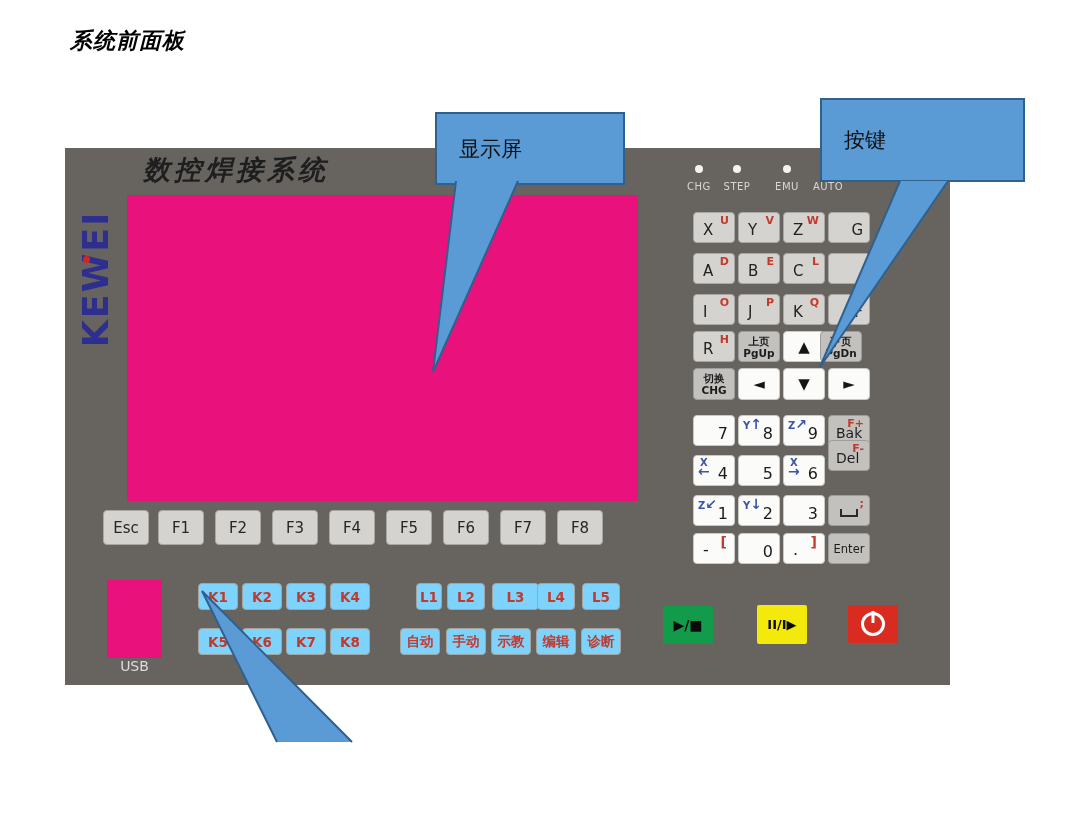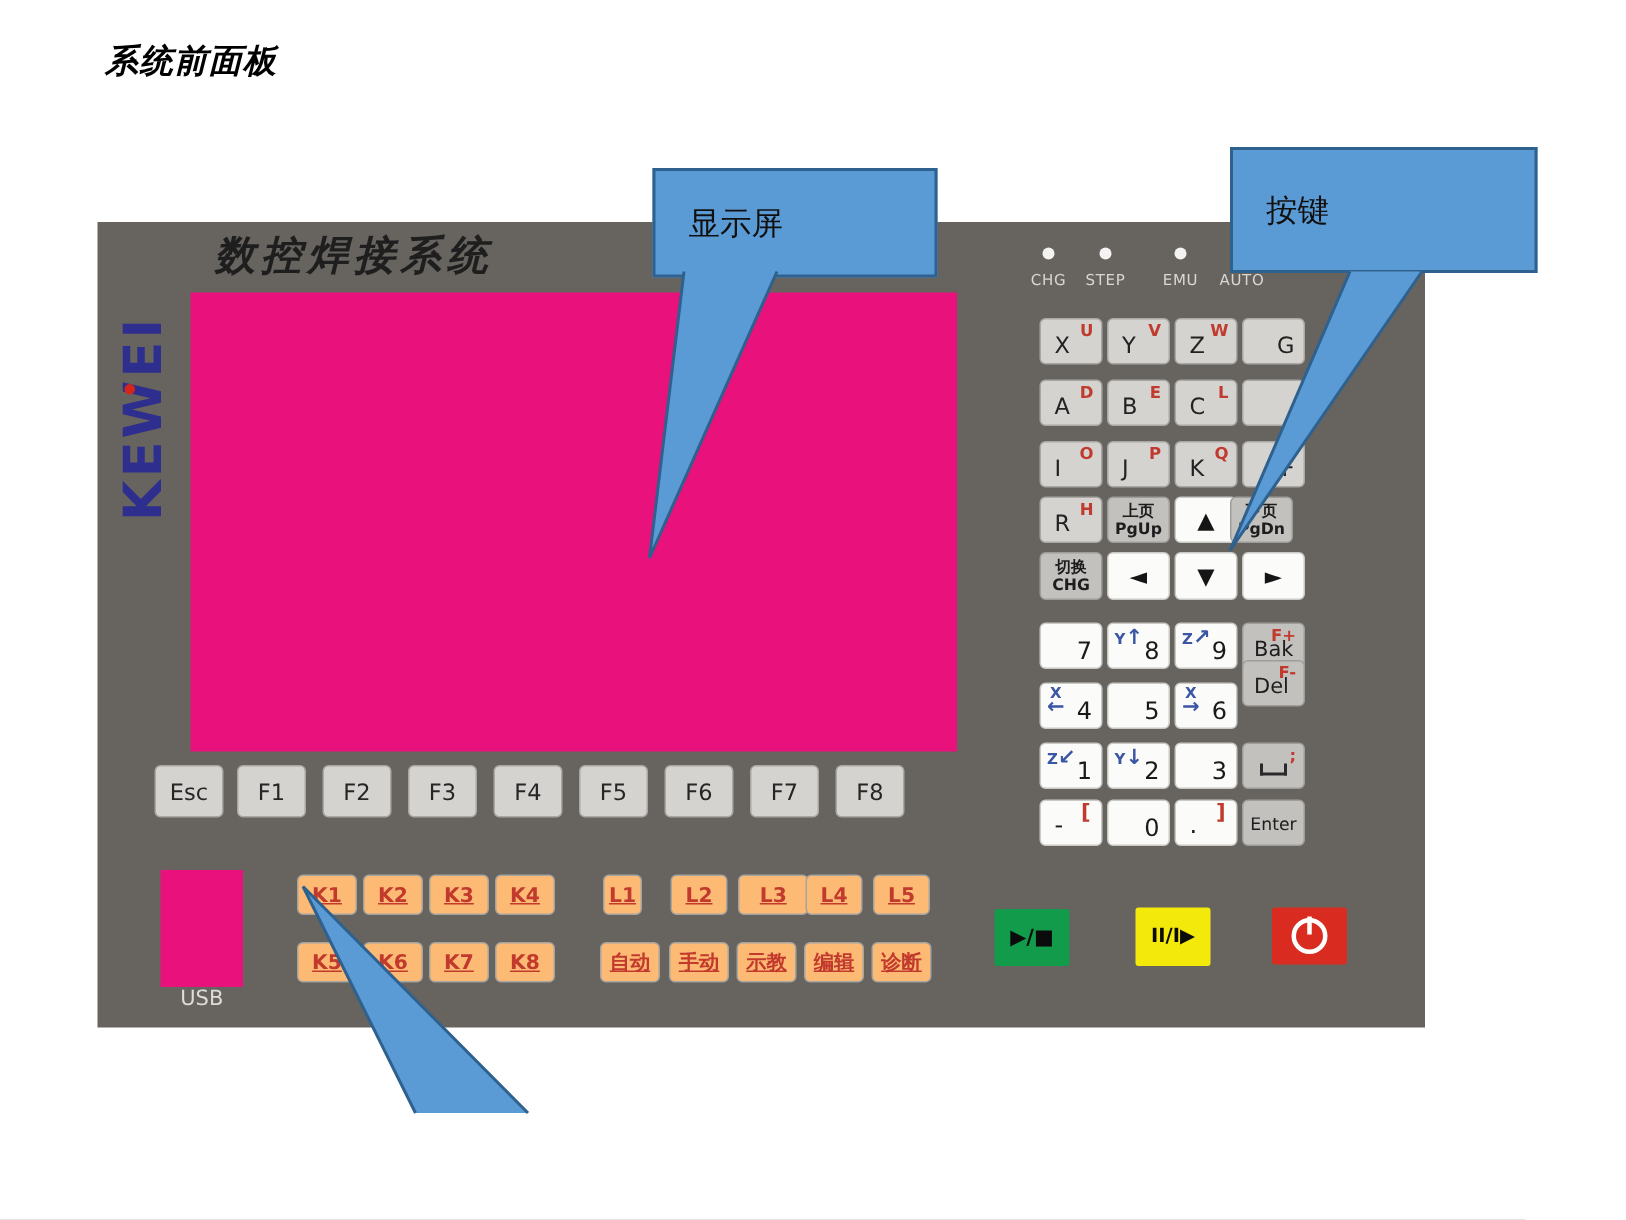--- a/index.html
+++ b/index.html
@@ -34,23 +34,23 @@
   .k .axis .ltr{font-size:10px;}
   .k .axis .arr{font-size:14px;}
   .k .axis.stacked{display:flex;flex-direction:column;align-items:center;line-height:9px;}
   .k .psup{position:absolute;right:7px;top:0;font-size:14px;font-weight:bold;color:#C03A2E;}
   .k .klabel{position:absolute;left:7px;bottom:4px;font-size:14px;color:#1d1d1d;}
   .k .enter{display:block;text-align:center;font-size:11.5px;color:#1d1d1d;padding-top:8px;}
   .k .spacebar{position:absolute;left:50%;bottom:8px;transform:translateX(-50%);
                width:14px;height:6px;border:2px solid #2a2a2a;border-top:none;}
   .fk{position:absolute;width:46px;height:35px;border-radius:4px;background:#D5D3D0;border:1px solid #a9a7a4;
       box-sizing:border-box;display:flex;align-items:center;justify-content:center;font-size:15px;color:#262626;top:510px;}
-  .kk{position:absolute;width:40px;height:27px;border-radius:4px;background:#fdba74;border:1px solid #a6a4a1;
+  .kk{position:absolute;width:40px;height:27px;border-radius:4px;background:#7dd3fc;border:1px solid #a6a4a1;
       box-sizing:border-box;display:flex;align-items:center;justify-content:center;
-      font-size:13.5px;font-weight:bold;color:#C2392D;text-decoration:underline;}
+      font-size:13.5px;font-weight:bold;color:#C2392D;}
   .ctrl{position:absolute;display:flex;align-items:center;justify-content:center;border-radius:2px;}
   .ctrl.green{left:663px;top:606px;width:50px;height:38px;background:#119B4B;font-size:14px;font-weight:bold;color:#0b0b0b;}
   .ctrl.yellow{left:757px;top:605px;width:50px;height:39px;background:#F3E90A;font-size:13px;font-weight:bold;color:#0b0b0b;}
   .ctrl.red{left:848px;top:605px;width:50px;height:38px;background:#D92B1F;}
   .power-ring{position:relative;width:18px;height:18px;border:3px solid #fff;border-radius:50%;}
   .power-bar{position:absolute;left:50%;top:-4px;transform:translateX(-50%);width:3px;height:12px;background:#fff;}
   .callout{position:absolute;background:#5B9BD5;border:2px solid #2F618E;box-sizing:border-box;
            display:flex;align-items:center;color:#101010;font-size:21px;z-index:25;}
   .callout .pad{padding-left:22px;}
   .tails{position:absolute;left:0;top:0;width:1084px;height:813px;z-index:30;pointer-events:none;}
@@ -255,21 +255,21 @@
 
   <div class="kk" style="left:198px;top:583px">K1</div>
   <div class="kk" style="left:242px;top:583px">K2</div>
   <div class="kk" style="left:286px;top:583px">K3</div>
   <div class="kk" style="left:330px;top:583px">K4</div>
   <div class="kk" style="left:198px;top:628px">K5</div>
   <div class="kk" style="left:242px;top:628px">K6</div>
   <div class="kk" style="left:286px;top:628px">K7</div>
   <div class="kk" style="left:330px;top:628px">K8</div>
 
-  <div class="kk" style="left:402px;top:583px;width:26px">L1</div>
+  <div class="kk" style="left:416px;top:583px;width:26px">L1</div>
   <div class="kk" style="left:447px;top:583px;width:38px">L2</div>
   <div class="kk" style="left:492px;top:583px;width:47px">L3</div>
   <div class="kk" style="left:537px;top:583px;width:38px">L4</div>
   <div class="kk" style="left:582px;top:583px;width:38px">L5</div>
 
   <div class="kk" style="left:400px;top:628px">自动</div>
   <div class="kk" style="left:446px;top:628px">手动</div>
   <div class="kk" style="left:491px;top:628px">示教</div>
   <div class="kk" style="left:536px;top:628px">编辑</div>
   <div class="kk" style="left:581px;top:628px">诊断</div>

